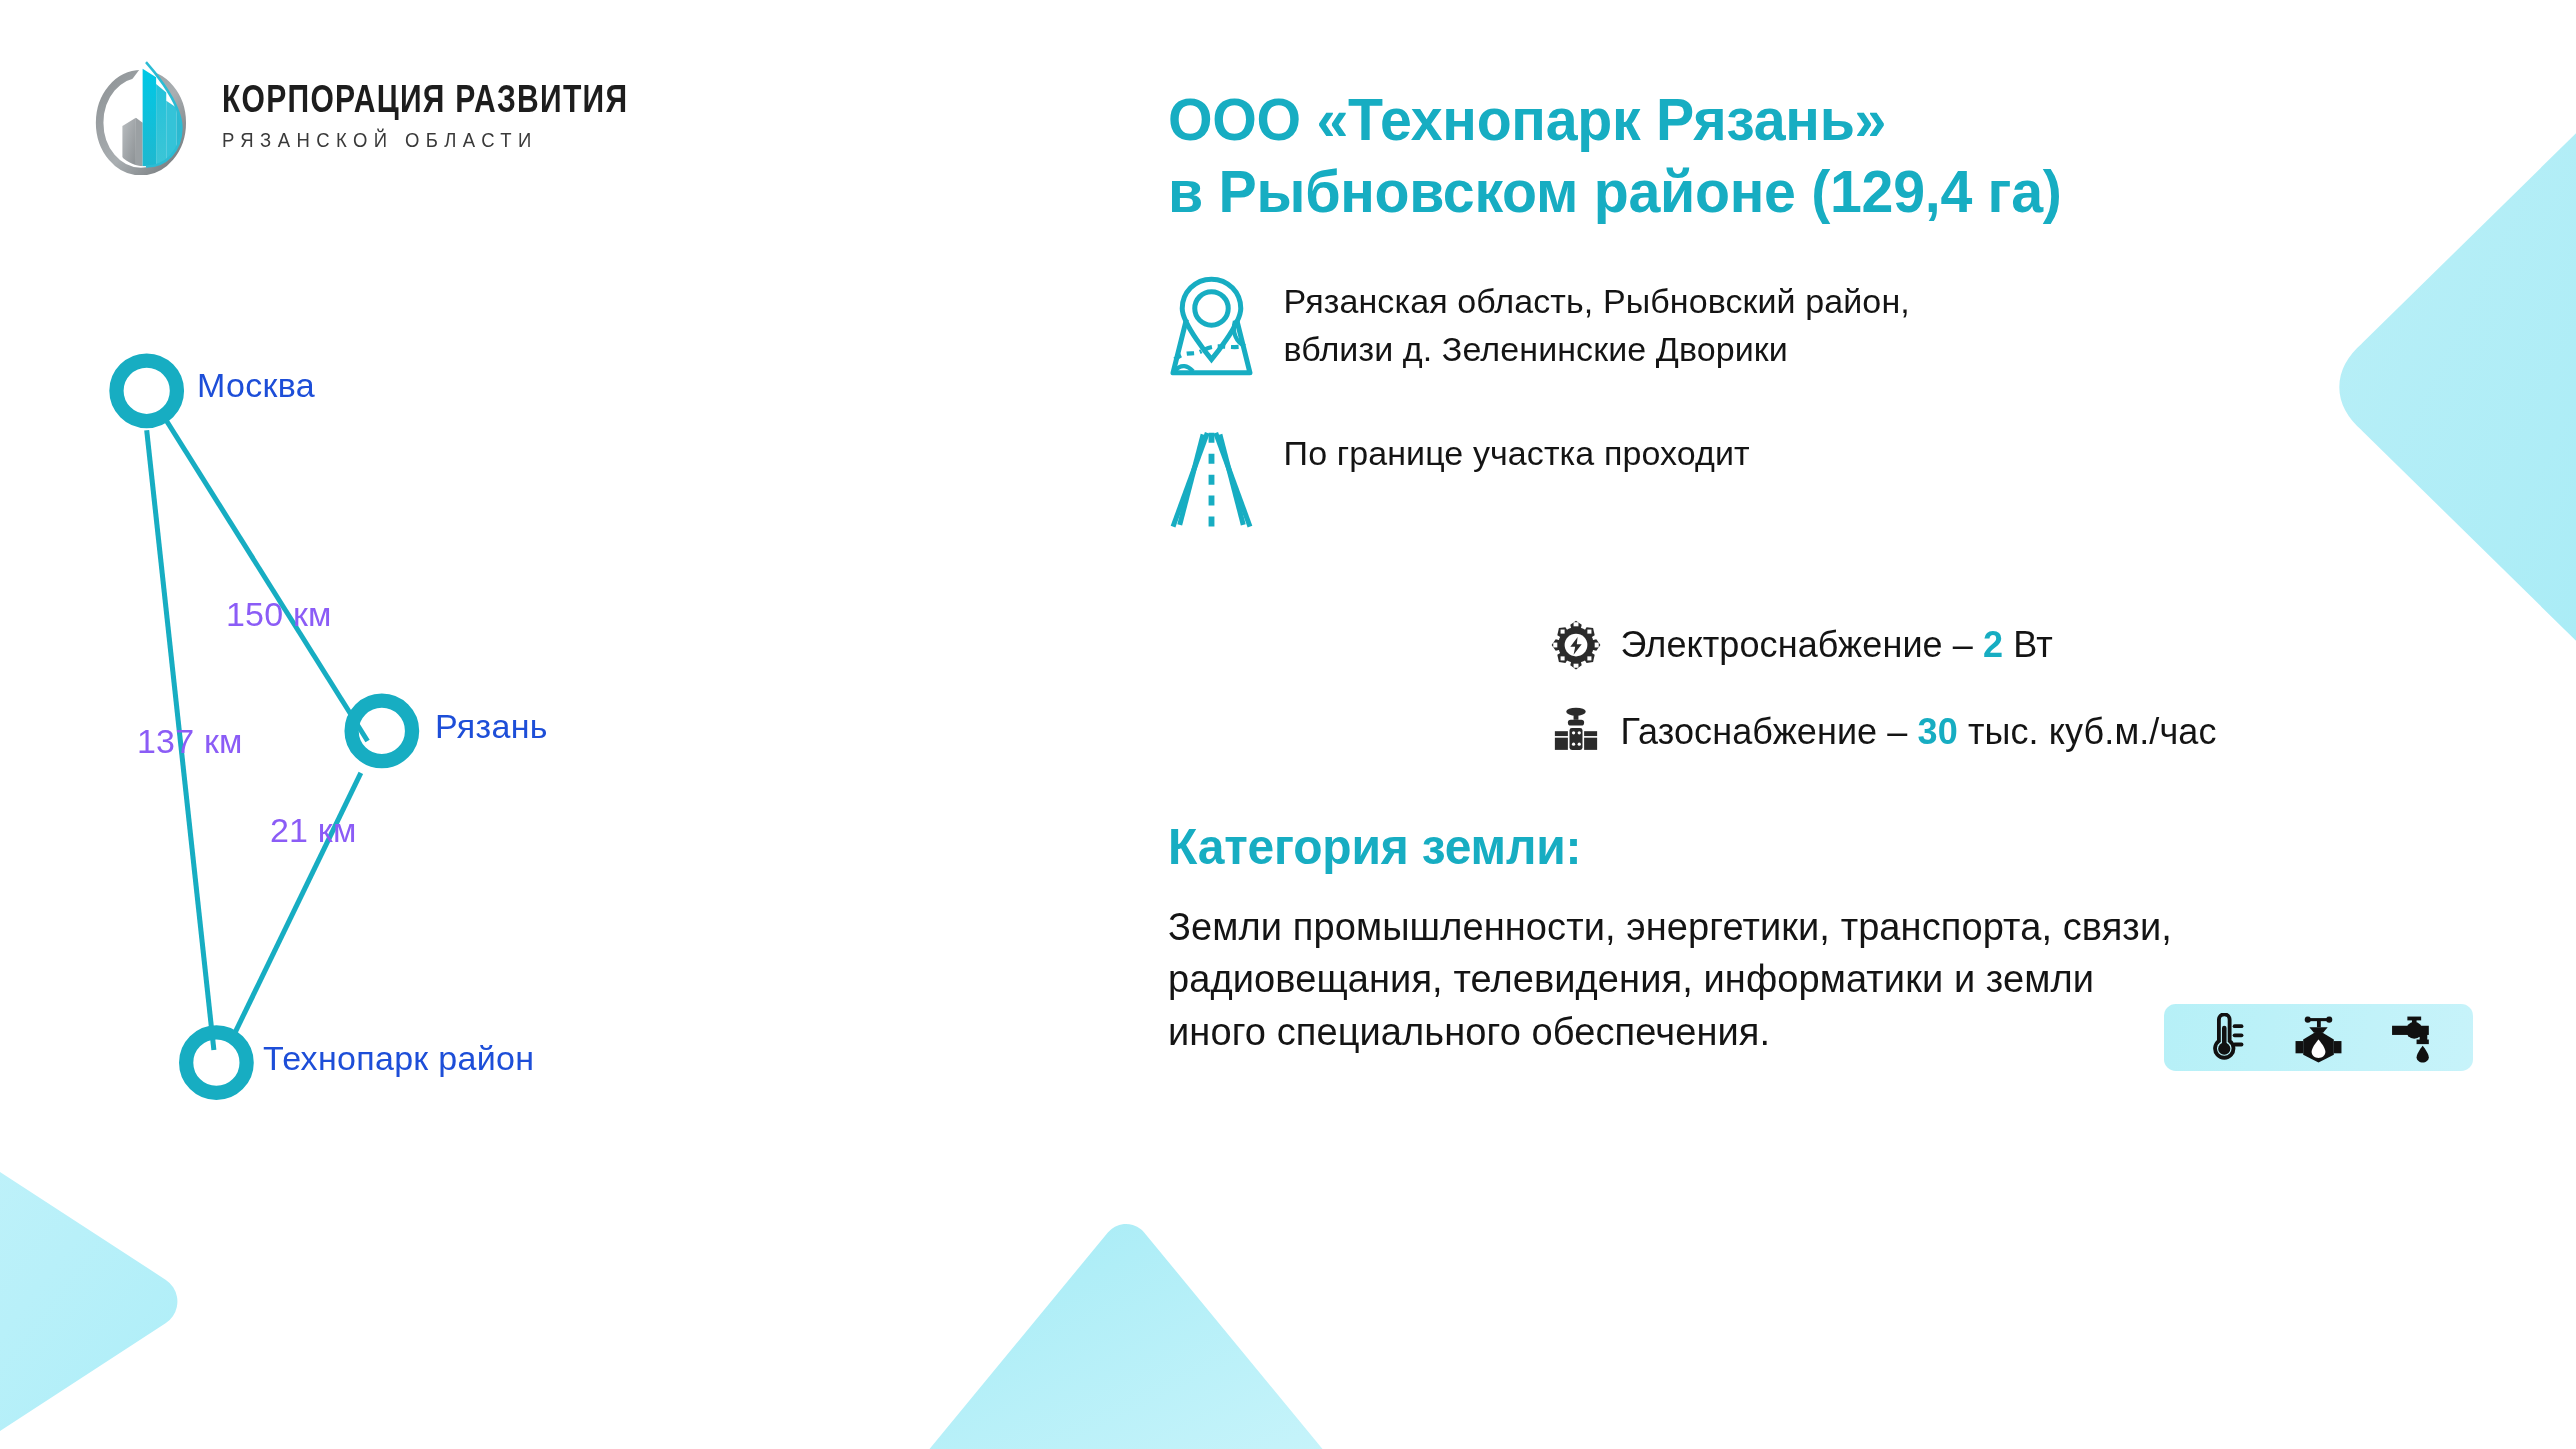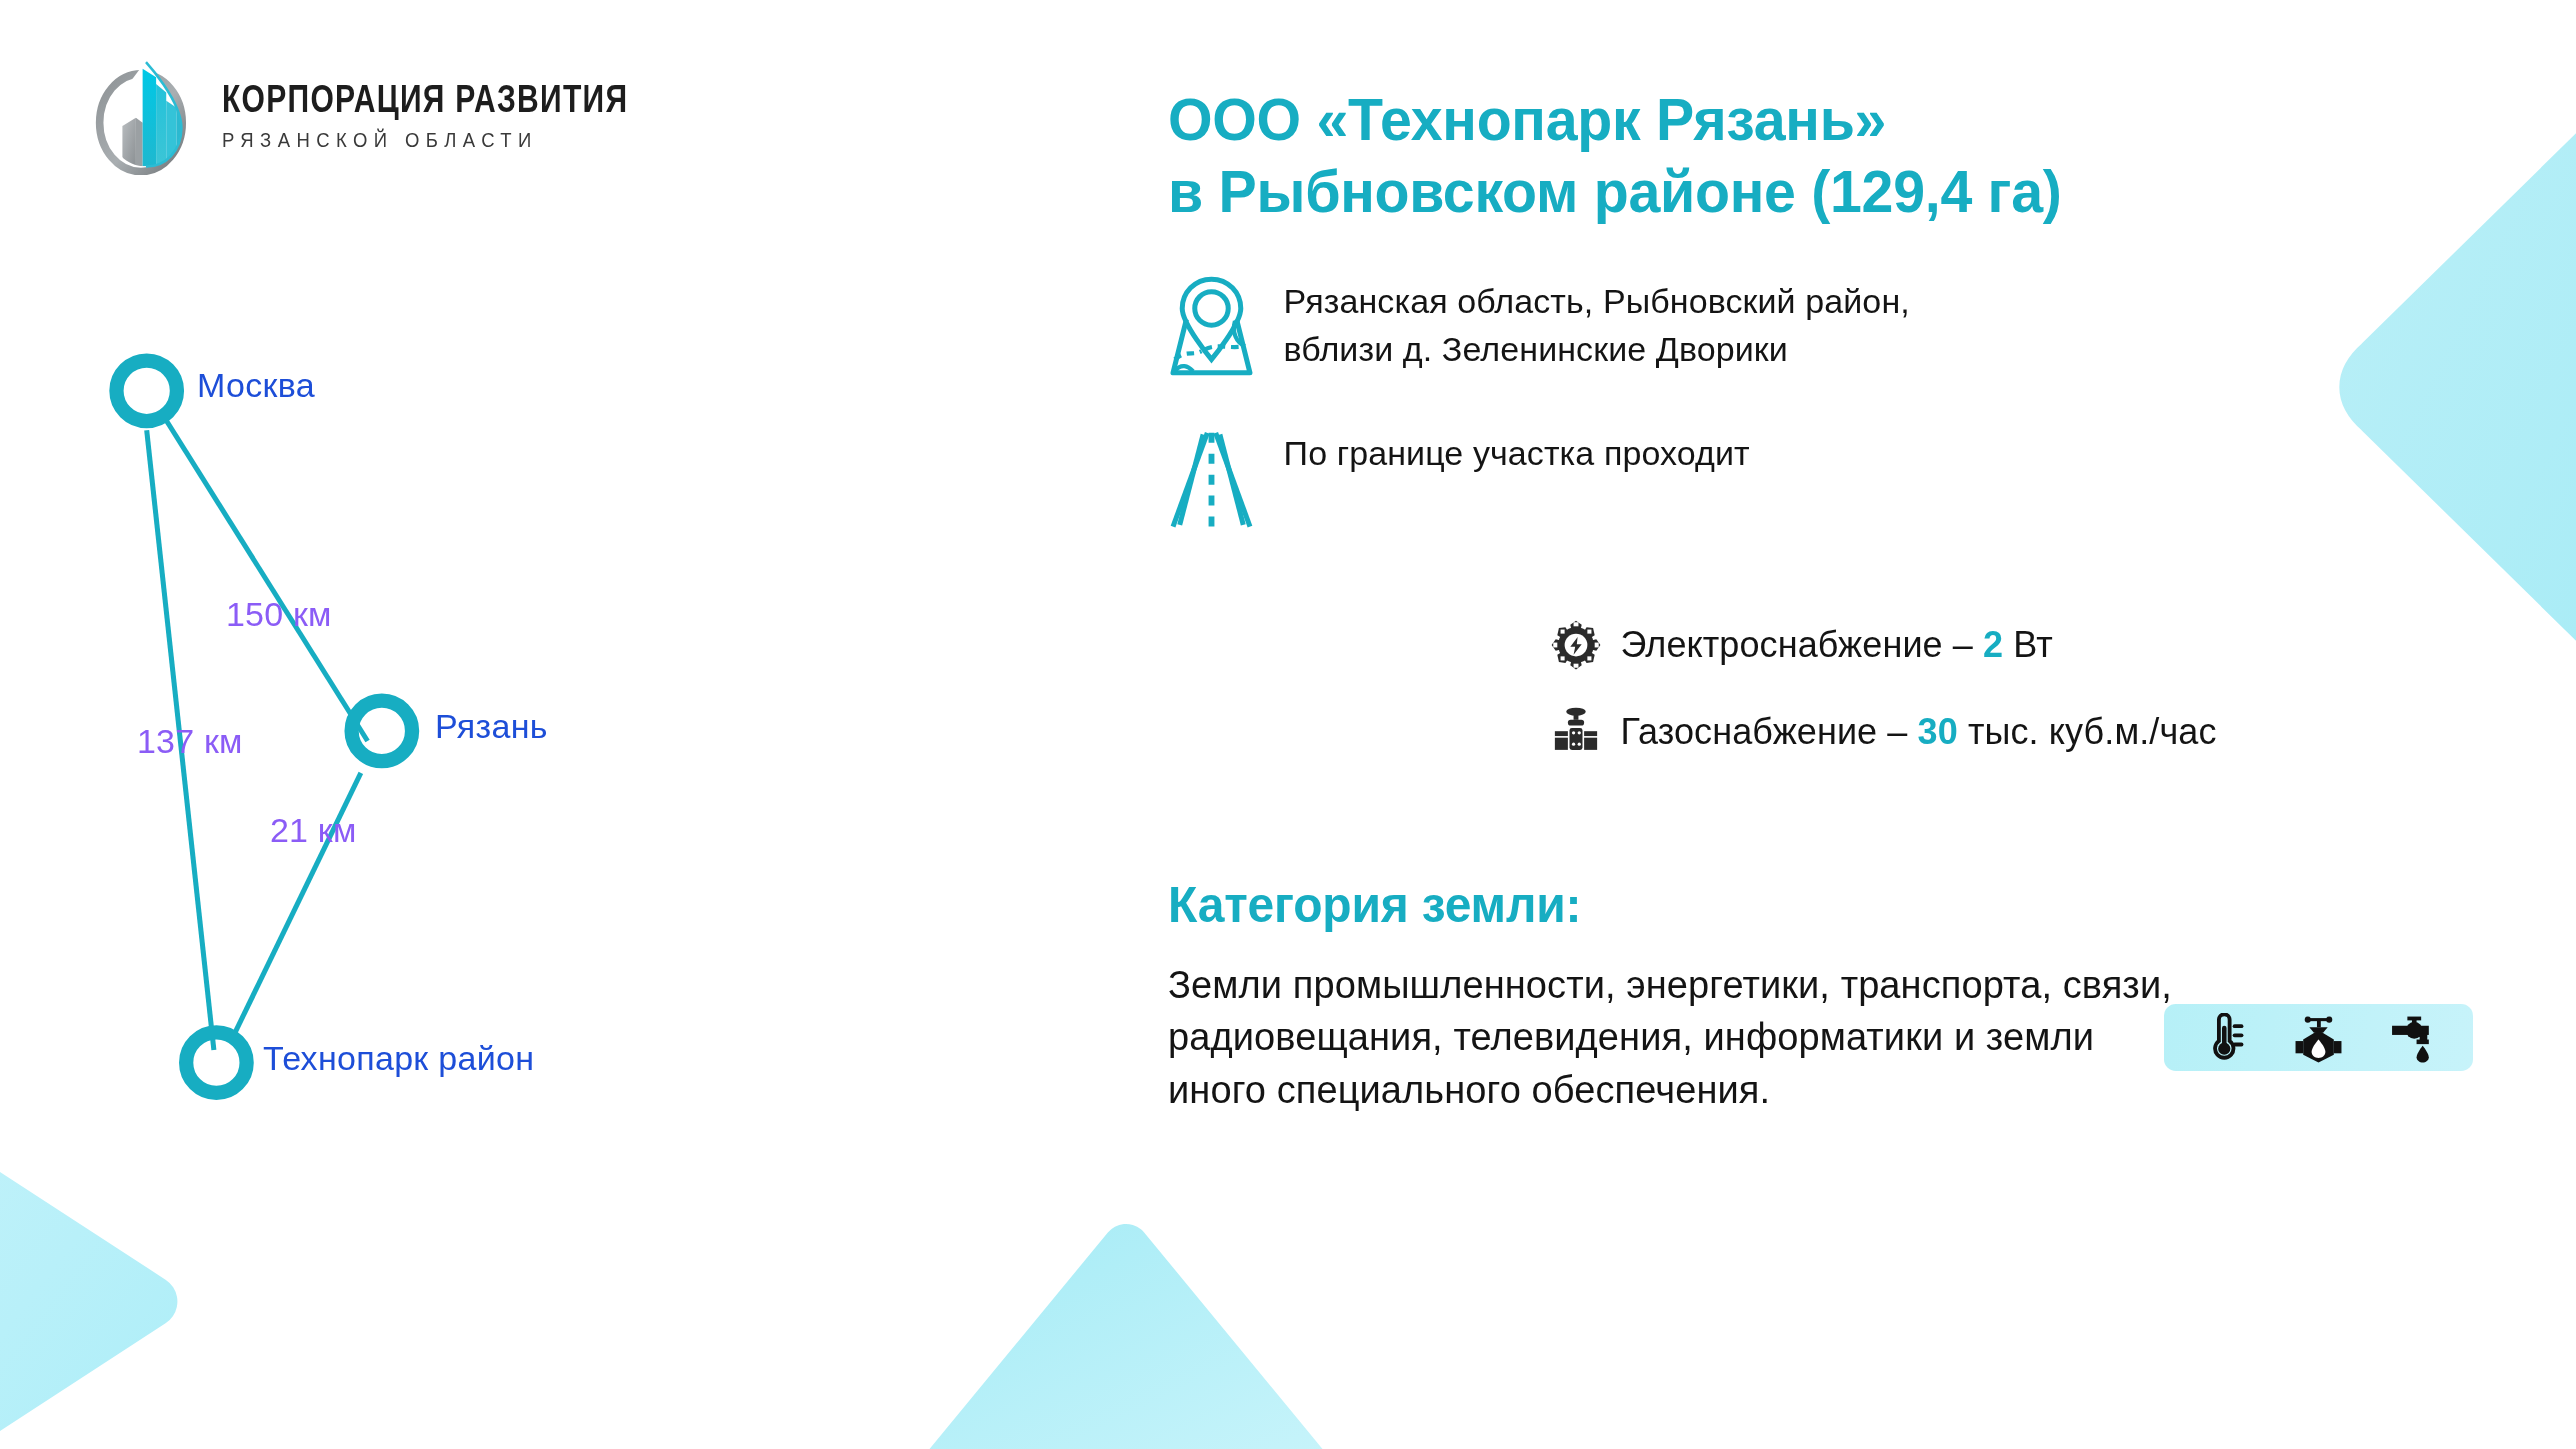--- a/index.html
+++ b/index.html
@@ -80,21 +80,21 @@
   
   .badge{
     position:absolute;left:996px;top:920px;
     width:309px;height:67px;border-radius:11.8px;
     background:linear-gradient(100deg,#b6f0f7 0%,#c7f3fa 100%);
     display:flex;align-items:center;justify-content:space-around;
     padding:0 11.8px;box-sizing:border-box;
   }
   .badge-icon{width:49px;height:50px;}
 
-  .cat{margin-top:118px;position:relative;z-index:3;}
+  .cat{margin-top:60px;position:relative;z-index:3;}
   .cat-title{
     color:#17adc2;font-weight:bold;font-size:50px;letter-spacing:-0.2px;
     transform:scaleX(0.96);transform-origin:left top;
   }
   .cat-body{
     margin-top:25px;color:#141414;font-size:38px;line-height:1.38;letter-spacing:0.1px;
   }
   .cat-body .ln{display:block;}
 </style>
 </head>

